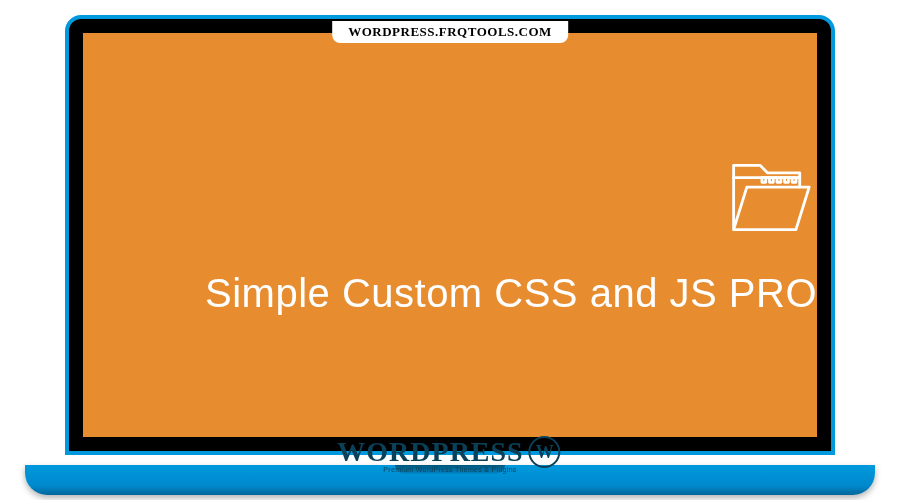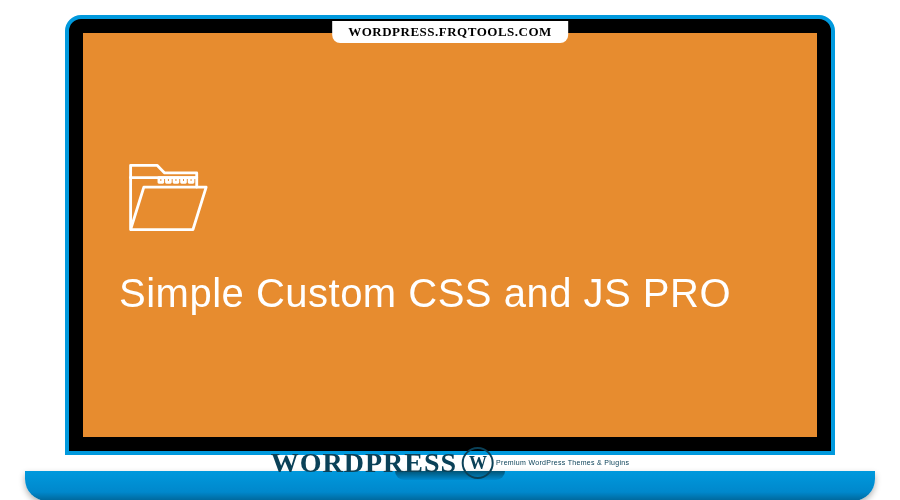--- a/index.html
+++ b/index.html
@@ -13,37 +13,36 @@
       font-family: -apple-system, BlinkMacSystemFont, 'Segoe UI', sans-serif;
       overflow: hidden;
     }
     .laptop-container {
       position: relative;
       width: 850px;
     }
     .laptop-screen {
       width: 770px;
       height: 440px;
-      margin: 16px auto;
+      margin: 10px auto;
       background: #000;
       border: 4px solid #0099dd;
       border-radius: 16px 16px 0 0;
       padding: 14px;
       position: relative;
     }
     .screen-content {
       width: 100%;
       height: 100%;
       background: #e78c2f;
       display: flex;
       flex-direction: column;
-      align-items: flex-start;
+      align-items: flex-end;
       justify-content: center;
       gap: 28px;
-      padding-left: 36px;
     }
     .top-url-badge {
       position: absolute;
       top: 2px;
       left: 50%;
       transform: translateX(-50%);
       background: #ffffff;
       color: #000;
       font-size: 13px;
       font-weight: 700;
@@ -80,21 +79,21 @@
       height: 9px;
       background: linear-gradient(to bottom, #005577, #0088cc);
       border-radius: 0 0 10px 10px;
     }
     .watermark {
       position: absolute;
       bottom: 22px;
       left: 50%;
       transform: translateX(-50%);
       display: flex;
-      flex-direction: row;
+      flex-direction: column;
       align-items: center;
       z-index: 10;
     }
     .watermark-main {
       display: flex;
       align-items: center;
       gap: 3px;
     }
     .watermark-text {
       font-family: Georgia, 'Times New Roman', serif;

